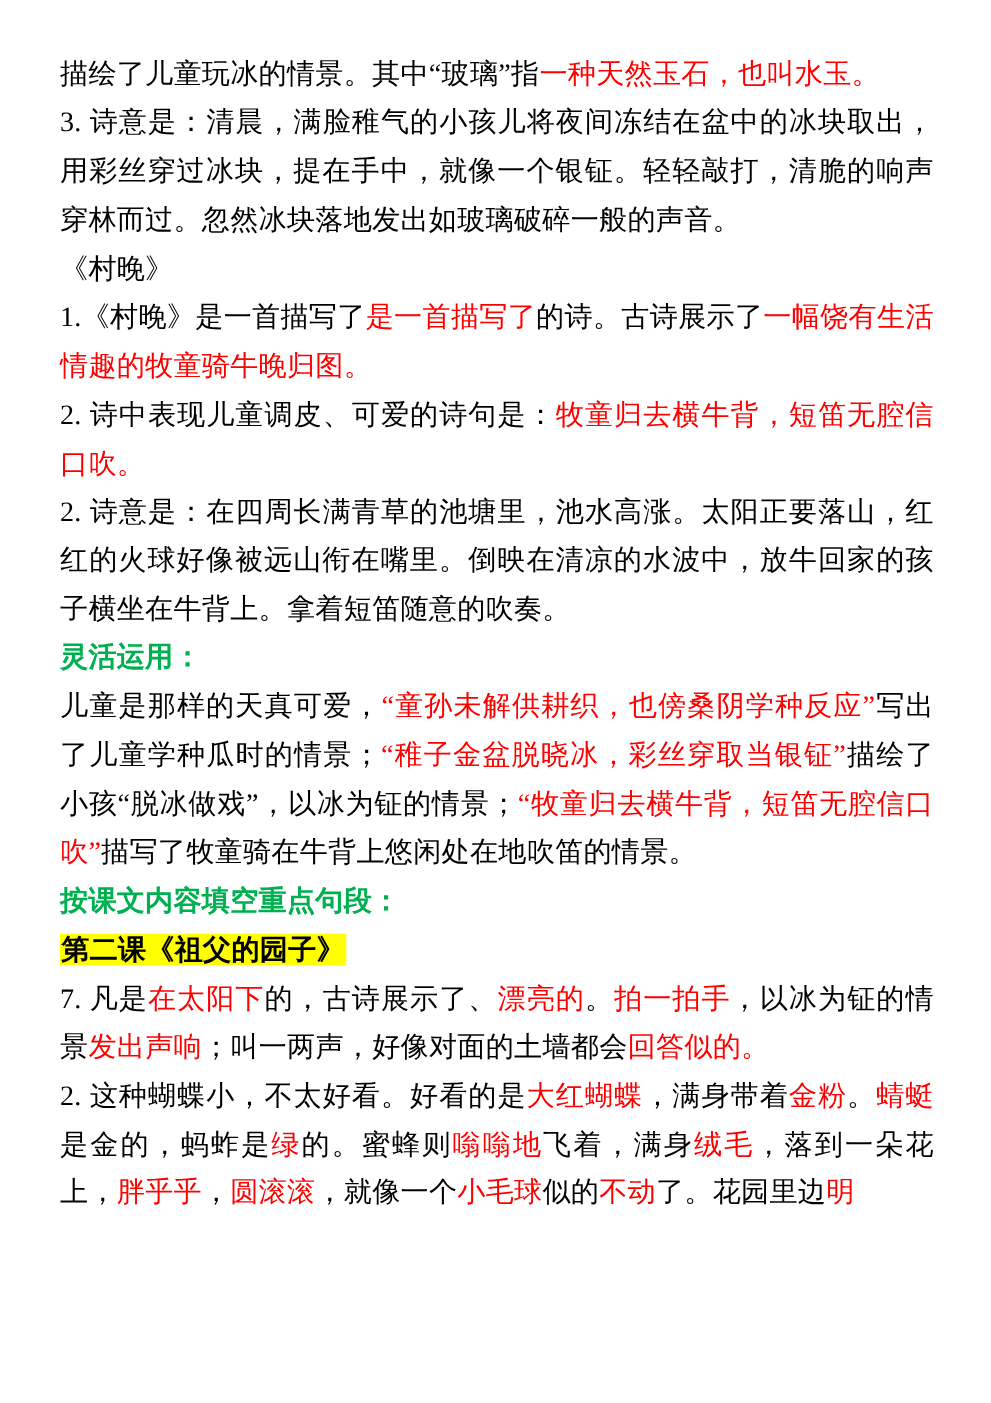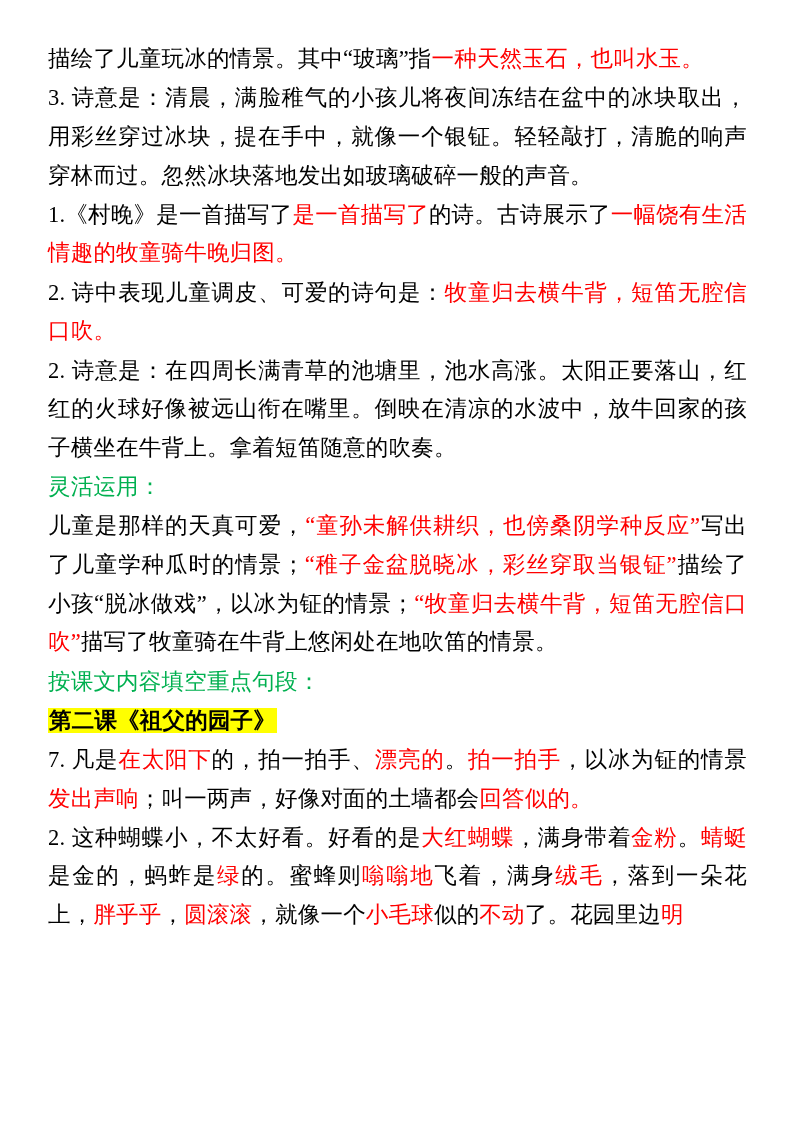--- a/index.html
+++ b/index.html
@@ -29,41 +29,43 @@
   .para {
     margin: 0 0 0.5px 0;
     text-align: justify;
     text-justify: inter-ideograph;
   }
   .red {
     color: #ff0000;
   }
   .green {
     color: #00b050;
+    font-weight: bold;
   }
   .black {
     color: #000000;
   }
   .hl {
     background: #ffff00;
     color: #000000;
     font-weight: bold;
     padding: 0 1px;
   }
 </style>
 </head>
 <body>
 
 <div class="page">
   <div class="doc" id="doc-body">
       <p class="para"><span class="black">描绘了儿童玩冰的情景。其中“玻璃”指</span><span class="red">一种天然玉石，也叫水玉。</span></p>
       <p class="para"><span class="black">3. 诗意是：清晨，满脸稚气的小孩儿将夜间冻结在盆中的冰块取出，用彩丝穿过冰块，提在手中，就像一个银钲。轻轻敲打，清脆的响声穿林而过。忽然冰块落地发出如玻璃破碎一般的声音。</span></p>
+      <p class="para"><span class="black">《村晚》</span></p>
       <p class="para"><span class="black">1.《村晚》是一首描写了</span><span class="red">是一首描写了</span><span class="black">的诗。古诗展示了</span><span class="red">一幅饶有生活情趣的牧童骑牛晚归图。</span></p>
       <p class="para"><span class="black">2. 诗中表现儿童调皮、可爱的诗句是：</span><span class="red">牧童归去横牛背，短笛无腔信口吹。</span></p>
       <p class="para"><span class="black">2. 诗意是：在四周长满青草的池塘里，池水高涨。太阳正要落山，红红的火球好像被远山衔在嘴里。倒映在清凉的水波中，放牛回家的孩子横坐在牛背上。拿着短笛随意的吹奏。</span></p>
       <p class="para"><span class="green">灵活运用：</span></p>
       <p class="para"><span class="black">儿童是那样的天真可爱，</span><span class="red">“童孙未解供耕织，也傍桑阴学种反应”</span><span class="black">写出了儿童学种瓜时的情景；</span><span class="red">“稚子金盆脱晓冰，彩丝穿取当银钲”</span><span class="black">描绘了小孩“脱冰做戏”，以冰为钲的情景；</span><span class="red">“牧童归去横牛背，短笛无腔信口吹”</span><span class="black">描写了牧童骑在牛背上悠闲处在地吹笛的情景。</span></p>
       <p class="para"><span class="green">按课文内容填空重点句段：</span></p>
       <p class="para"><span class="hl">第二课《祖父的园子》</span></p>
-      <p class="para"><span class="black">7. 凡是</span><span class="red">在太阳下</span><span class="black">的，拍一拍手、</span><span class="red">漂亮的</span><span class="black">。</span><span class="red">拍一拍手</span><span class="black">，以冰为钲的情景</span><span class="red">发出声响</span><span class="black">；叫一两声，好像对面的土墙都会</span><span class="red">回答似的。</span></p>
+      <p class="para"><span class="black">7. 凡是</span><span class="red">在太阳下</span><span class="black">的，古诗展示了、</span><span class="red">漂亮的</span><span class="black">。</span><span class="red">拍一拍手</span><span class="black">，以冰为钲的情景</span><span class="red">发出声响</span><span class="black">；叫一两声，好像对面的土墙都会</span><span class="red">回答似的。</span></p>
       <p class="para"><span class="black">2. 这种蝴蝶小，不太好看。好看的是</span><span class="red">大红蝴蝶</span><span class="black">，满身带着</span><span class="red">金粉</span><span class="black">。</span><span class="red">蜻蜓</span><span class="black">是金的，蚂蚱是</span><span class="red">绿</span><span class="black">的。蜜蜂则</span><span class="red">嗡嗡地</span><span class="black">飞着，满身</span><span class="red">绒毛</span><span class="black">，落到一朵花上，</span><span class="red">胖乎乎</span><span class="black">，</span><span class="red">圆滚滚</span><span class="black">，就像一个</span><span class="red">小毛球</span><span class="black">似的</span><span class="red">不动</span><span class="black">了。花园里边</span><span class="red">明</span></p>
     </div>
 </div>
 
 </body></html>

